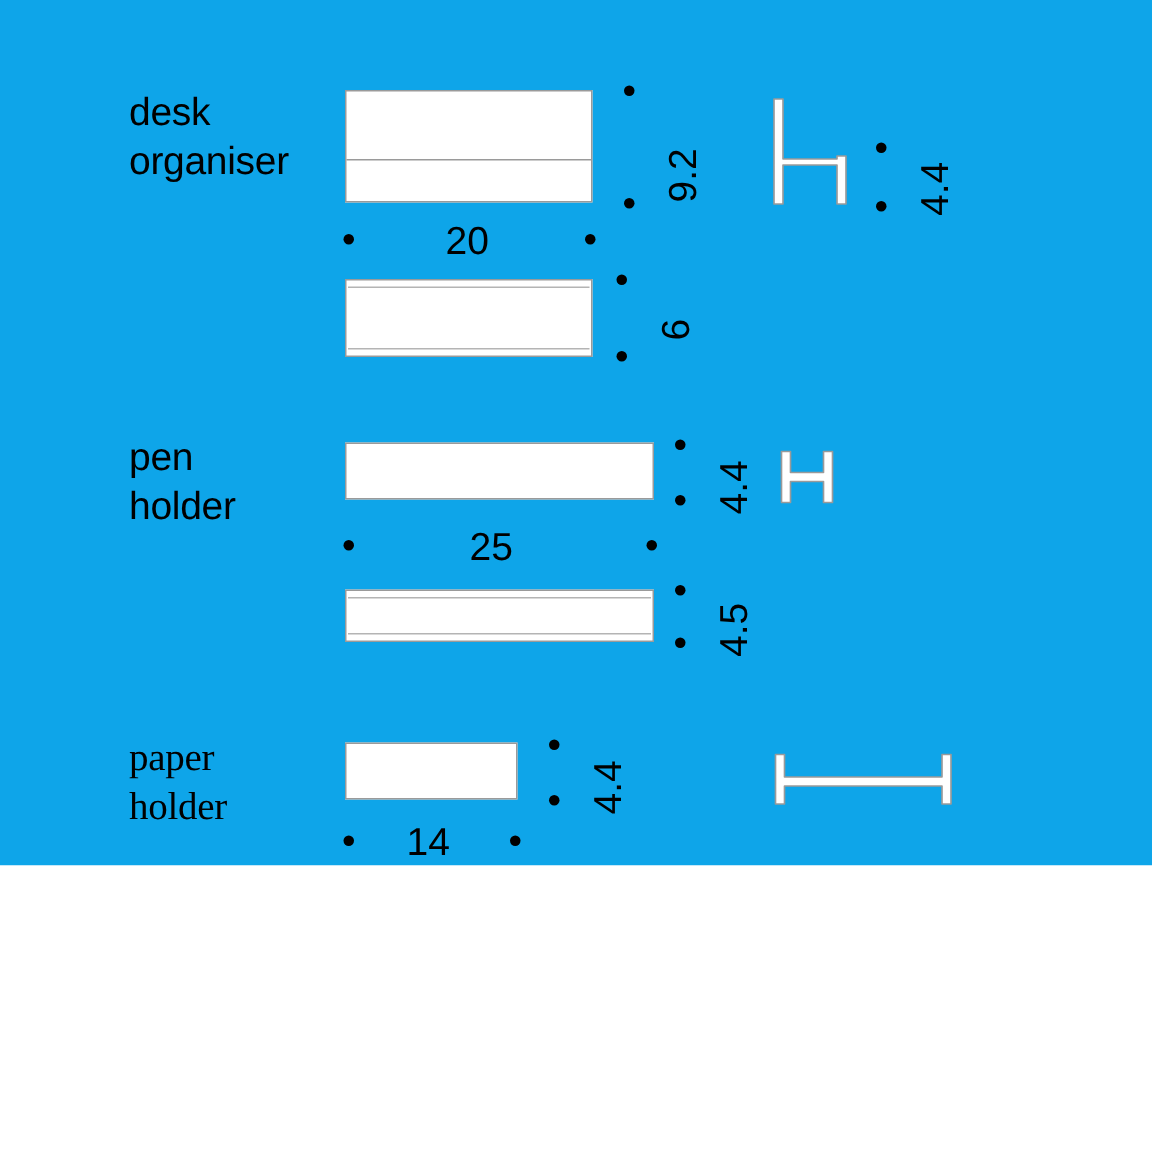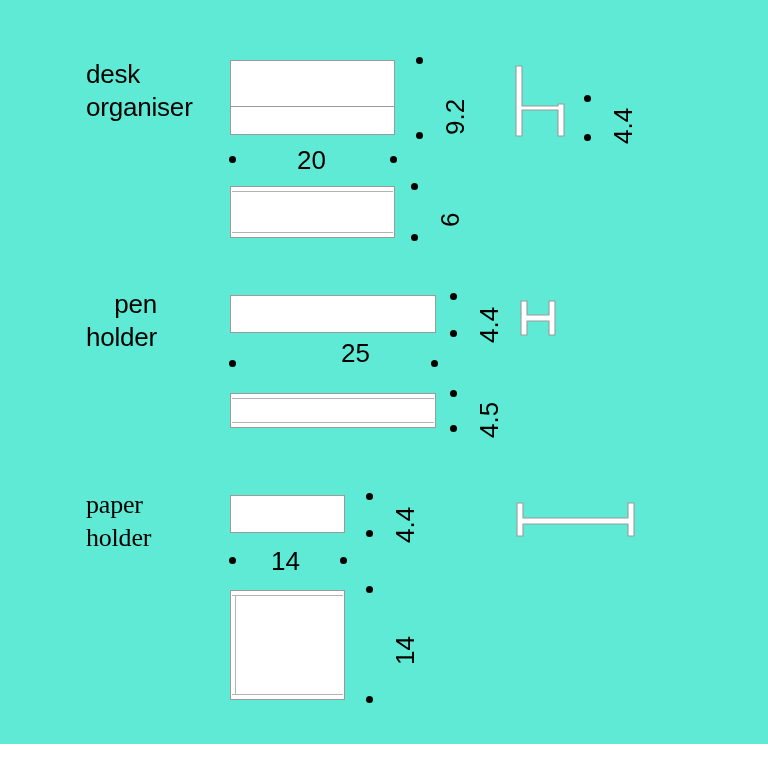--- a/index.html
+++ b/index.html
@@ -4,22 +4,22 @@
 <title>Product dimension drawing</title>
 <style>
   html, body {
     margin: 0;
     padding: 0;
     background: #ffffff;
   }
   #sheet {
     position: relative;
     width: 768px;
-    height: 744px;
-    background: #5eead4;
+    height: 577px;
+    background: #0ea5e9;
     font-family: "Liberation Sans", sans-serif;
     overflow: hidden;
   }
 
   
   .product-label {
     position: absolute;
     font-size: 26px;
     line-height: 1.28;
     color: #000000;
@@ -112,32 +112,32 @@
   <div class="profile" style="left:510px; top:62px;">
     <svg width="70" height="80" viewBox="0 0 70 80">
       <path d="M6 4 L6 74 L12 74 L12 48 L48 48 L48 74 L54 74 L54 42 L48 42 L48 44 L12 44 L12 4 Z" fill="#ffffff" stroke="#9a9a9a" stroke-width="1.1" stroke-linejoin="round"></path>
     </svg>
   </div>
 
   <div class="dim-dot" style="left:584px; top:95px;"></div>
   <div class="dim-dot" style="left:584px; top:134px;"></div>
   <div class="dim-text vert" style="left:610px; top:144px;">4.4</div>
 
-  <div class="product-label" style="left:86px; top:288px;text-align:right;">pen
+  <div class="product-label" style="left:86px; top:288px;">pen
 holder</div>
 
   <div class="view-box" style="left:230px; top:295px; width:206px; height:38px;"></div>
 
   <div class="dim-dot" style="left:450px; top:293px;"></div>
   <div class="dim-dot" style="left:450px; top:330px;"></div>
   <div class="dim-text vert" style="left:476px; top:343px;">4.4</div>
 
   <div class="dim-dot" style="left:229px; top:360px;"></div>
   <div class="dim-dot" style="left:431px; top:360px;"></div>
-  <div class="dim-text" style="left:313px; top:340px;margin-left:28px;">25</div>
+  <div class="dim-text" style="left:313px; top:351px;">25</div>
 
   <div class="view-box" style="left:230px; top:393px; width:206px; height:35px;">
     <div class="inset-rule" style="left:1px; top:4px; width:202px;"></div>
     <div class="inset-rule" style="left:1px; top:28px; width:202px;"></div>
   </div>
 
   <div class="dim-dot" style="left:450px; top:390px;"></div>
   <div class="dim-dot" style="left:450px; top:425px;"></div>
   <div class="dim-text vert" style="left:476px; top:438px;">4.5</div>
 

